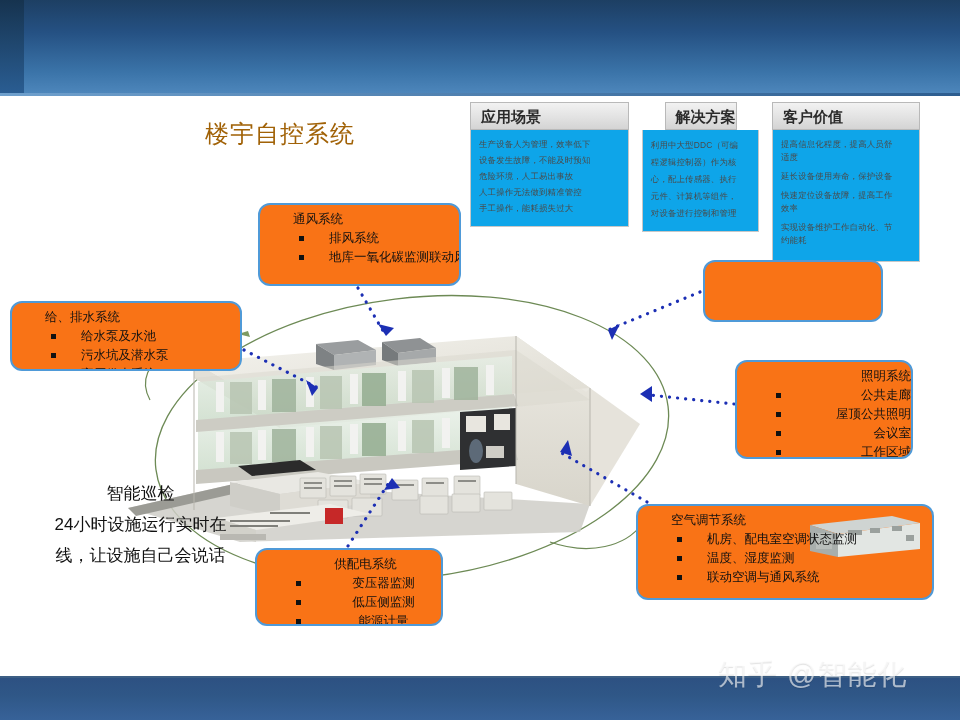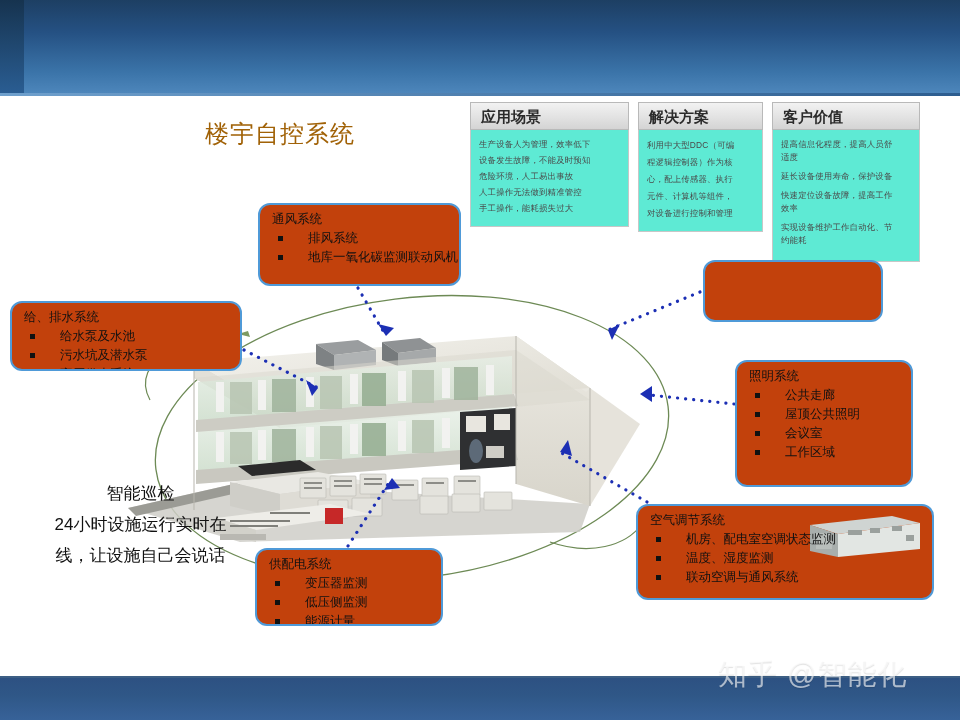--- a/index.html
+++ b/index.html
@@ -52,73 +52,74 @@
     letter-spacing:1px;white-space:nowrap;
   }
 
   
   .info-table{
     position:absolute;left:470px;top:102px;width:502px;
     display:flex;gap:9px;
   }
   .info-col{flex:1;display:flex;flex-direction:column;}
   .info-col.c1{flex:0 0 159px;}
-  .info-col.c2{flex:0 0 125px;}
+  .info-col.c2{flex:0 0 125px;align-items:center;}
   .info-col.c3{flex:0 0 148px;}
   .info-head{
     height:28px;line-height:28px;
     background:linear-gradient(180deg,#f2f2f2 0%,#e2e2e2 55%,#d4d4d4 100%);
     border:1px solid #b9b9b9;
     font-size:15px;font-weight:bold;color:#2b2b2b;
     padding-left:10px;box-sizing:border-box;white-space:nowrap;
   }
   .info-body{
     border:1px solid #c7c7c7;border-top:none;
-    background:#5eead4;
+    background:#0ea5e9;
     padding:8px 20px 8px 8px;box-sizing:border-box;
     min-height:96px;
   }
   .info-body p{
     margin:0 0 3px 0;
     font-size:8.4px;line-height:13px;color:#4a4a4a;
     letter-spacing:.2px;
   }
   .info-col.c2 .info-body p{line-height:14px;}
   .info-col.c3 .info-body p{margin-bottom:6px;}
 
   
   .illus{position:absolute;left:120px;top:270px;width:620px;height:310px;}
 
   
   .callout{
     position:absolute;box-sizing:border-box;
     border:2px solid #4f9ad8;border-radius:12px;
-    background:#c2410c;
+    background:#f97316;
     overflow:hidden;
+    padding-left:21px;
   }
   .callout .c-title{
     font-size:12.5px;color:#111;line-height:16px;
     padding:6px 0 2px 12px;white-space:nowrap;
   }
   .callout ul{margin:0;padding:0 0 0 18px;list-style:none;}
   .callout li{
     font-size:12.5px;color:#111;line-height:19px;
     position:relative;padding-left:30px;white-space:nowrap;
   }
   .callout li::before{
     content:"";position:absolute;left:0;top:7px;
     width:5px;height:5px;background:#111;
   }
 
   #box-vent{left:258px;top:203px;width:203px;height:83px;}
   #box-water{left:10px;top:301px;width:232px;height:70px;}
   #box-empty{left:703px;top:260px;width:180px;height:62px;}
-  #box-light{left:735px;top:360px;width:178px;height:127px;}
+  #box-light{left:735px;top:360px;width:178px;height:99px;text-align:right;}
   #box-air{left:636px;top:504px;width:298px;height:96px;}
-  #box-power{left:255px;top:548px;width:188px;height:78px;}
+  #box-power{left:255px;top:548px;width:188px;height:78px;text-align:center;}
 
   #box-air .ahu{
     position:absolute;right:8px;top:5px;width:118px;height:48px;
   }
 
   
   .free-text{
     position:absolute;left:28px;top:478px;width:225px;
     text-align:center;font-size:17px;font-weight:normal;
     color:#111;line-height:31px;

